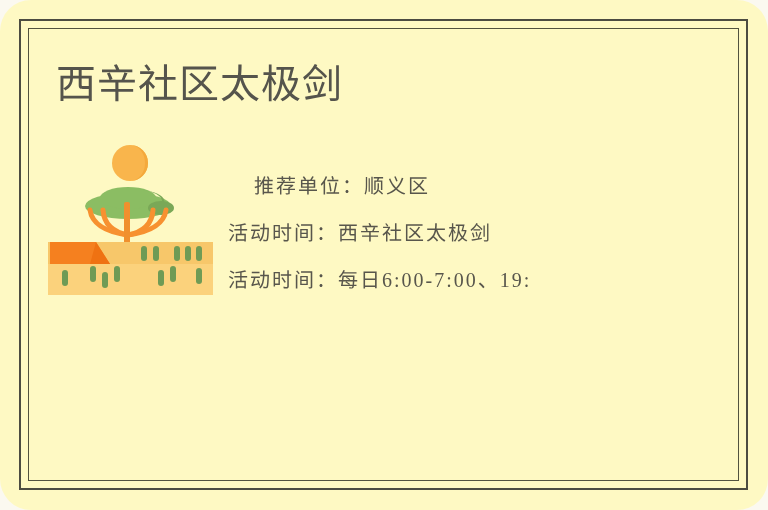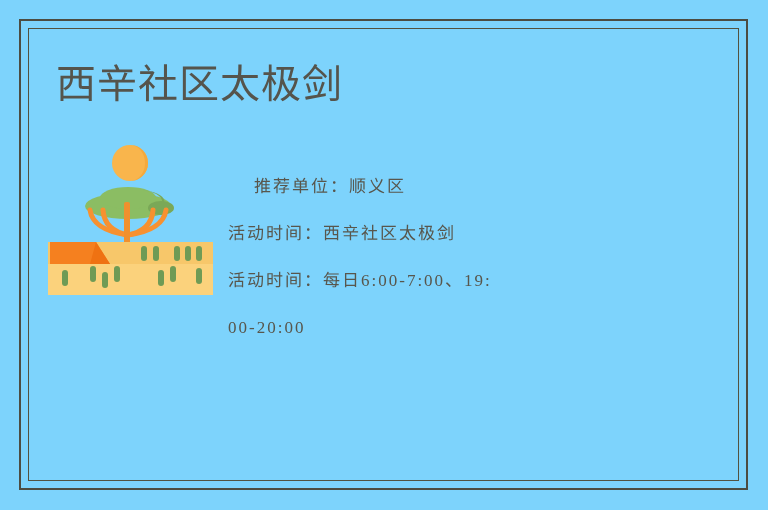--- a/index.html
+++ b/index.html
@@ -14,21 +14,22 @@
     font-family: "Liberation Sans", "DejaVu Sans", sans-serif;
     overflow: hidden;
   }
 
   .card {
     position: absolute;
     left: 0;
     top: 0;
     width: 768px;
     height: 510px;
-    background: #7dd3fc;
+    background: #fef9c3;
+    border-radius: 31px;
   }
 
   
   .frame-outer {
     position: absolute;
     left: 19px;
     top: 19px;
     width: 729px;
     height: 471px;
     border: 2px solid #4c4c41;
@@ -70,21 +71,21 @@
 
   
   .details {
     position: absolute;
     left: 228px;
     top: 163px;
     width: 420px;
   }
   .detail-line {
     font-family: "Liberation Serif", "DejaVu Serif", serif;
-    font-size: 17px;
+    font-size: 20px;
     line-height: 47px;
     color: #58564c;
     letter-spacing: 2px;
     white-space: pre-wrap;
   }
   .detail-line.indent-1 { padding-left: 26px; }
   .detail-line.indent-2 { padding-left: 13px; }
   .detail-line.wrap { letter-spacing: 2px; }
 </style>
 </head>
@@ -139,16 +140,15 @@
         <rect x="122" y="126" width="6" height="16" rx="3"></rect>
         <rect x="148" y="128" width="6" height="16" rx="3"></rect>
       </g>
     </svg>
   </div>
 
   <div class="details">
     <div class="detail-line indent-1">推荐单位：顺义区</div>
     <div class="detail-line">活动时间：西辛社区太极剑</div>
     <div class="detail-line">活动时间：每日6:00-7:00、19:</div>
-    <div class="detail-line wrap">00-20:00</div>
   </div>
 
 </div>
 
 </body></html>

